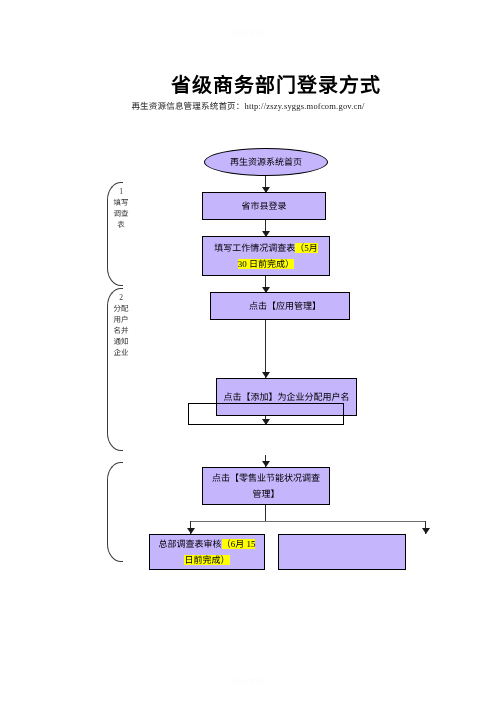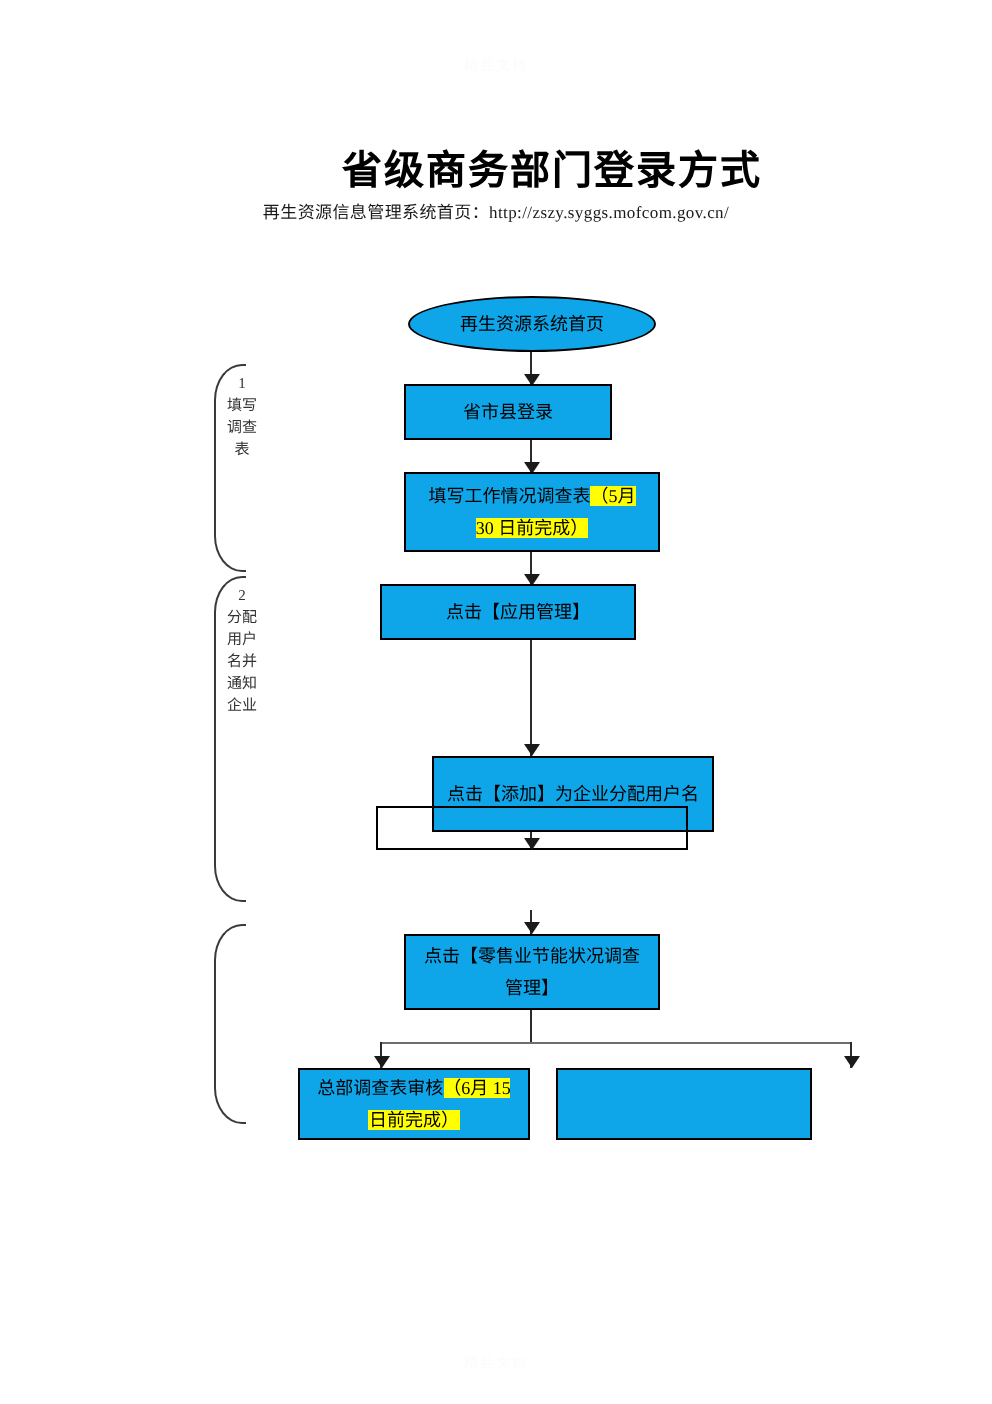--- a/index.html
+++ b/index.html
@@ -60,21 +60,21 @@
     color: #1a1a1a;
     letter-spacing: .2px;
     white-space: nowrap;
   }
 
   
   .node {
     position: absolute;
     box-sizing: border-box;
     border: 1px solid #000000;
-    background: #0ea5e9;
+    background: #c4b5fd;
     display: flex;
     align-items: center;
     justify-content: center;
     text-align: center;
     font-size: 9px;
     line-height: 16px;
     padding: 0 6px;
     color: #000;
   }
   .node.oval {
@@ -170,35 +170,35 @@
   </div>
 
   <div class="brace" style="left:107px; top:462px; width:16px; height:100px;"></div>
 
   <div class="node oval" style="left:204px; top:148px; width:124px; height:28px;">
     <span class="txt">再生资源系统首页</span>
   </div>
   <div class="vline" style="left:265px; top:176px; height:16px;"></div>
   <div class="arrow-down" style="left:262px; top:187px;"></div>
 
-  <div class="node" style="left:202px; top:192px; width:104px; height:28px;">
+  <div class="node" style="left:202px; top:192px; width:124px; height:28px;">
     <span class="txt">省市县登录</span>
   </div>
   <div class="vline" style="left:265px; top:220px; height:16px;"></div>
   <div class="arrow-down" style="left:262px; top:231px;"></div>
 
   <div class="node" style="left:202px; top:236px; width:128px; height:40px;">
     <span class="txt">
       <span>填写工作情况调查表</span><span class="hl">（5月 30 日前完成）</span>
     </span>
   </div>
   <div class="vline" style="left:265px; top:276px; height:16px;"></div>
   <div class="arrow-down" style="left:262px; top:287px;"></div>
 
-  <div class="node" style="left:190px; top:292px; width:128px; height:28px;padding-left:16px;">
+  <div class="node" style="left:210px; top:292px; width:140px; height:28px;padding-left:16px;">
     <span class="txt">点击【应用管理】</span>
   </div>
   <div class="vline" style="left:265px; top:320px; height:58px;"></div>
   <div class="arrow-down" style="left:262px; top:372px;"></div>
 
   <div class="node" style="left:216px; top:378px; width:141px; height:38px;justify-content:center;">
     <span class="txt">点击【添加】为企业分配用户名</span>
   </div>
 
   <div class="ghost-box" style="left:188px; top:403px; width:156px; height:22px;"></div>

